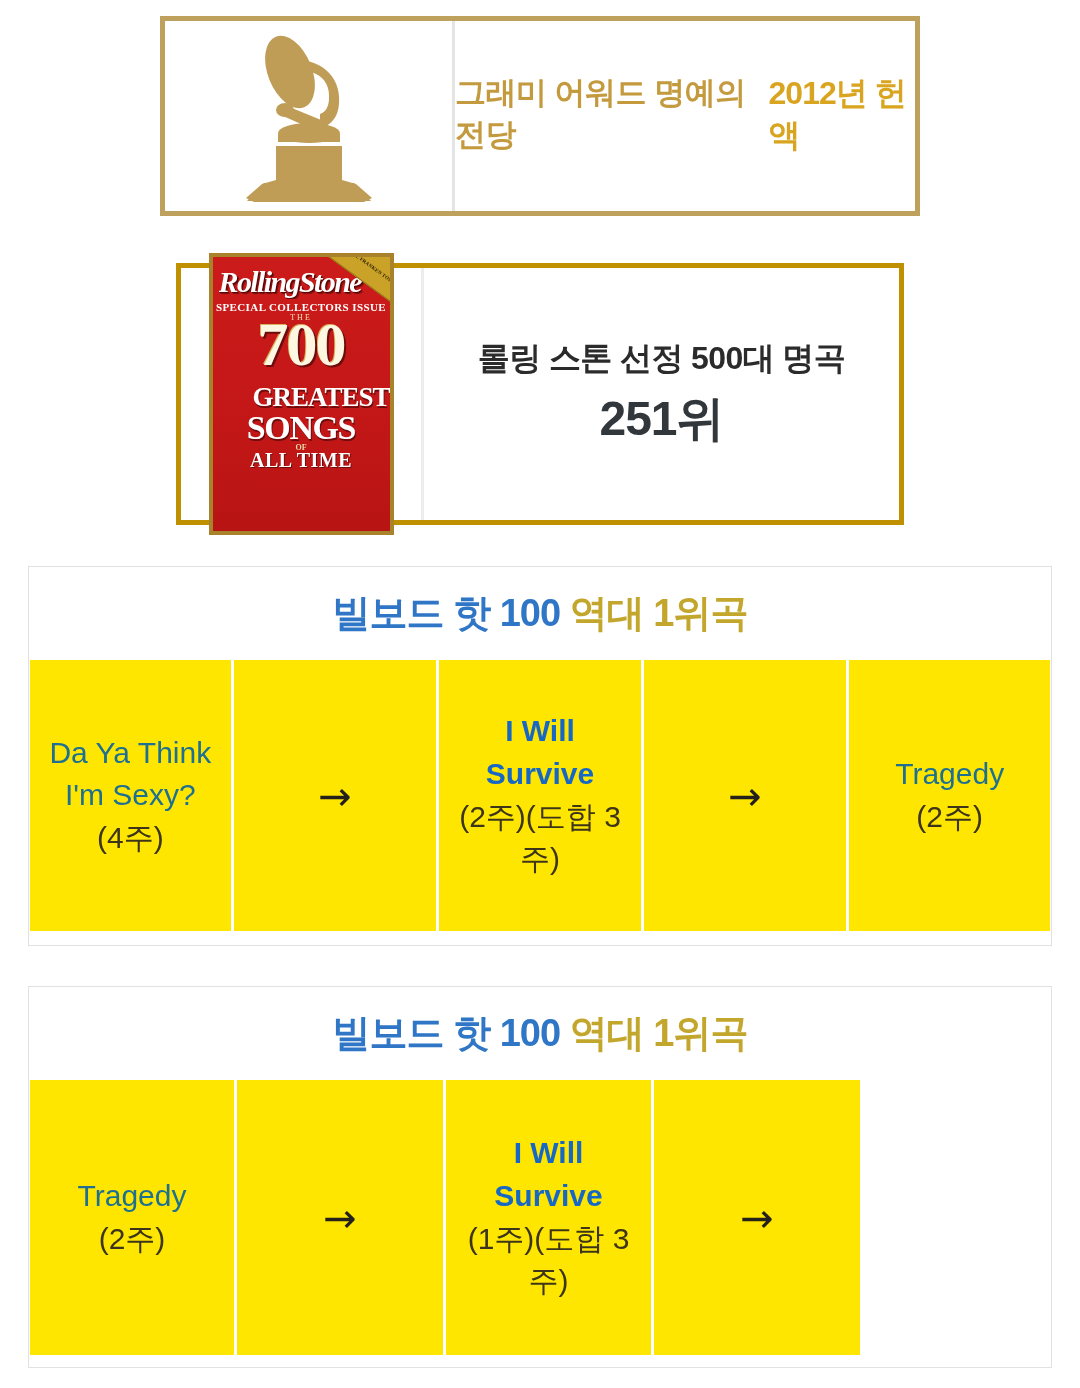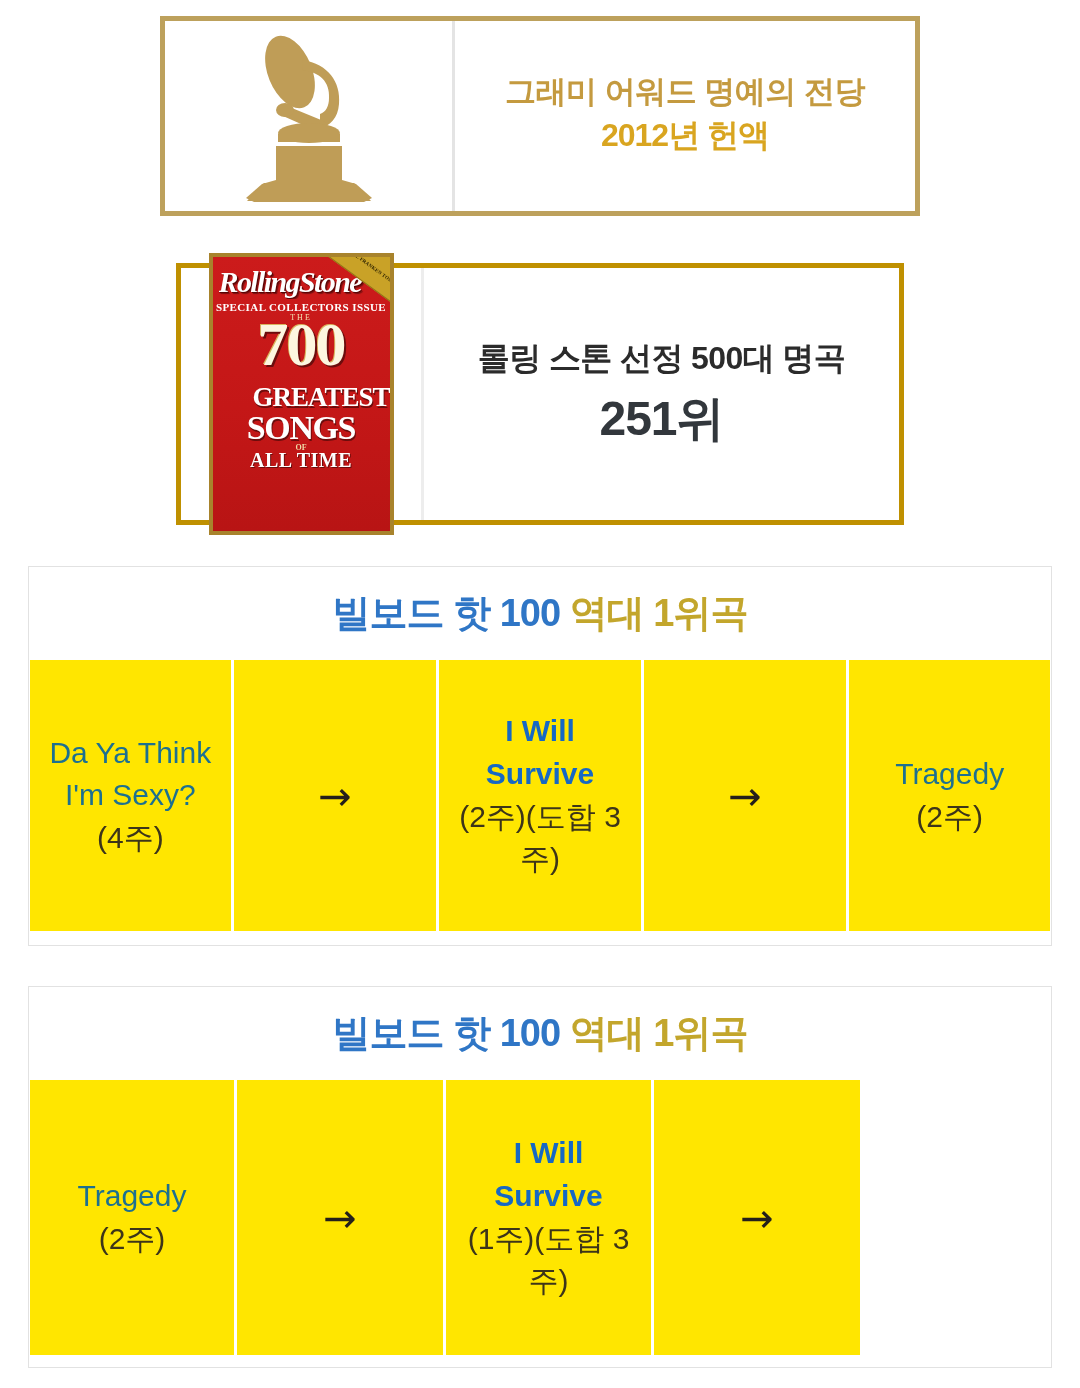--- a/index.html
+++ b/index.html
@@ -33,21 +33,21 @@
     width: 287px;
     border-right: 3px solid #e4e4e4;
     display: flex;
     align-items: center;
     justify-content: center;
   }
   .grammy-icon-cell svg { display: block; }
   .grammy-text-cell {
     flex: 1;
     display: flex;
-    flex-direction: column;
+    flex-direction: row;
     align-items: center;
     justify-content: center;
     padding-bottom: 4px;
   }
   .grammy-line1 {
     color: #c49a3f;
     font-size: 31px;
     font-weight: bold;
     letter-spacing: -0.5px;
     line-height: 1.35;

